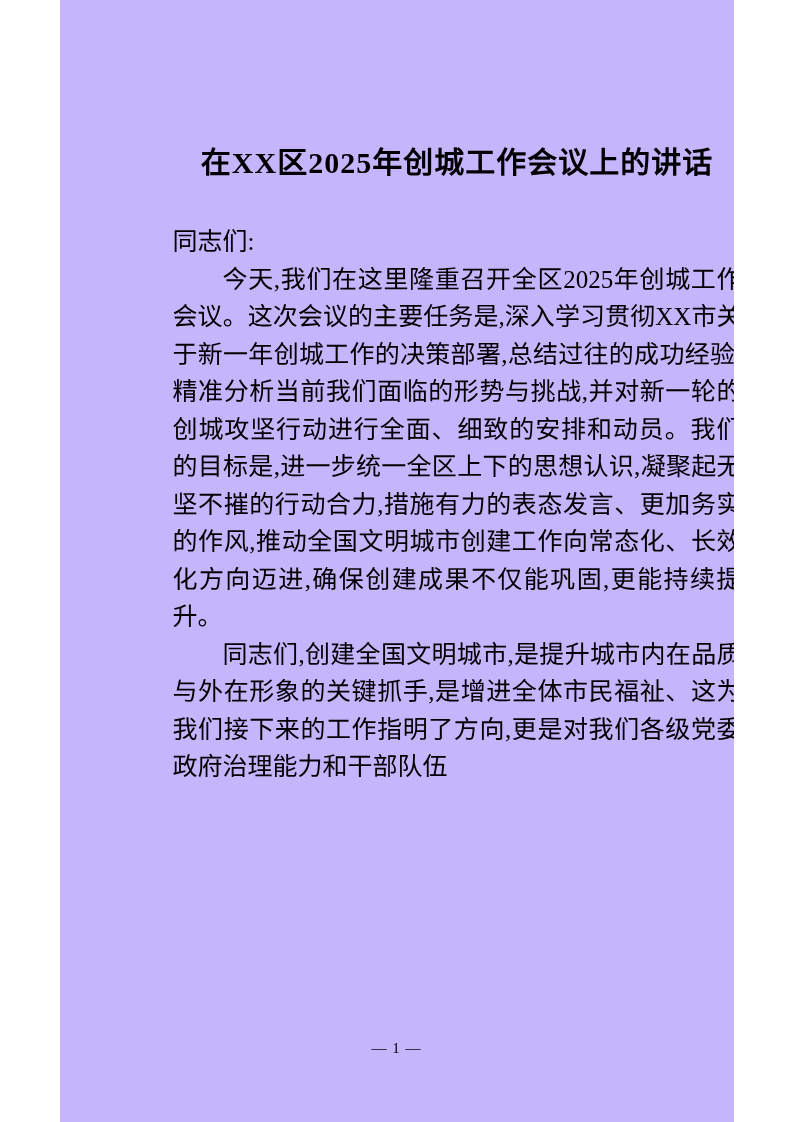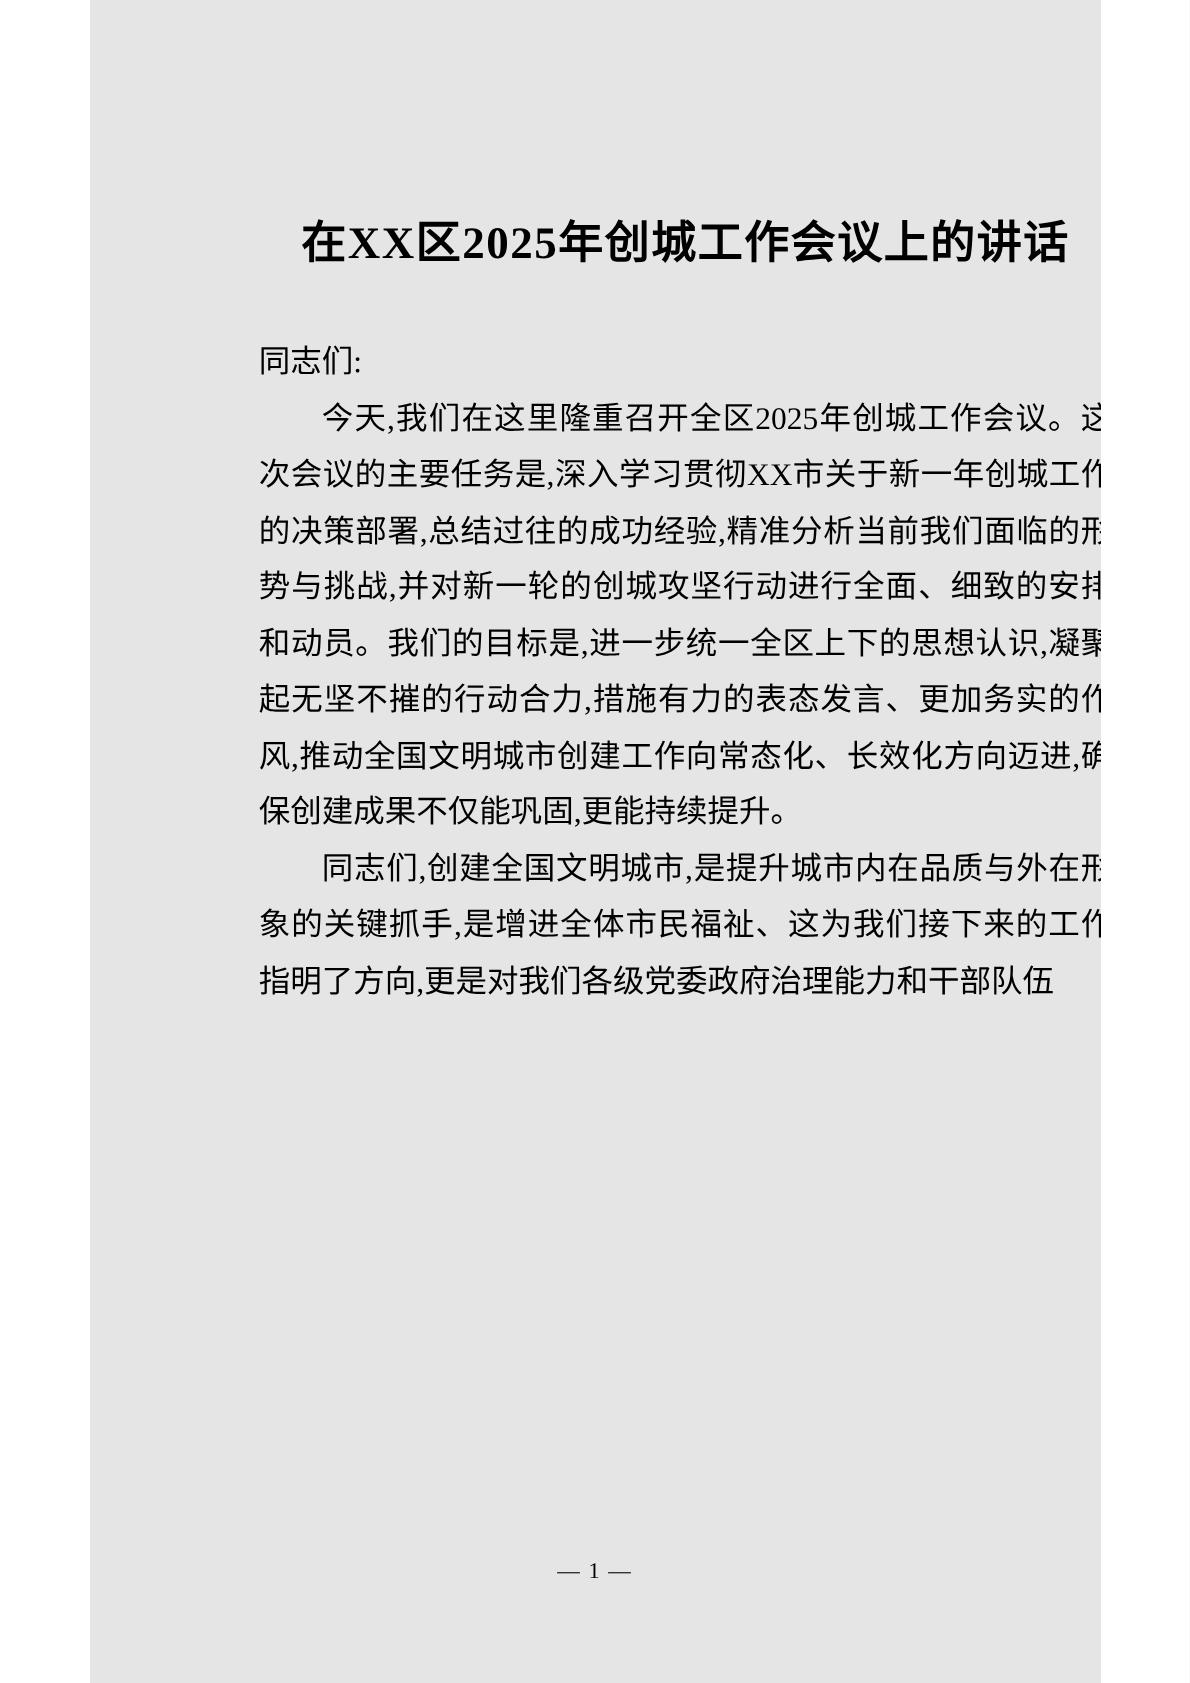--- a/index.html
+++ b/index.html
@@ -4,21 +4,21 @@
 <style>
   html, body {
     margin: 0;
     padding: 0;
     background: #ffffff;
   }
   .doc-page {
     position: relative;
     width: 674px;
     height: 1122px;
-    background: #e5e5e5;
+    background: #c4b5fd;
     color: #000000;
     font-family: "Liberation Serif", "DejaVu Serif", serif;
     overflow: hidden;
     margin: 0 auto;
   }
   .doc-content {
     position: absolute;
     left: 113px;
     width: 569px;
     top: 0;
@@ -26,21 +26,21 @@
   .doc-title {
     margin: 143px 0 40px 0;
     font-size: 30px;
     line-height: 40px;
     font-weight: bold;
     text-align: center;
     letter-spacing: 1px;
   }
   .doc-body p {
     margin: 0;
-    font-size: 21px;
+    font-size: 25px;
     line-height: 37.5px;
     text-align: justify;
     text-justify: inter-ideograph;
     word-break: break-all;
   }
   .doc-body p.indent {
     text-indent: 2em;
   }
   .doc-footer {
     position: absolute;

